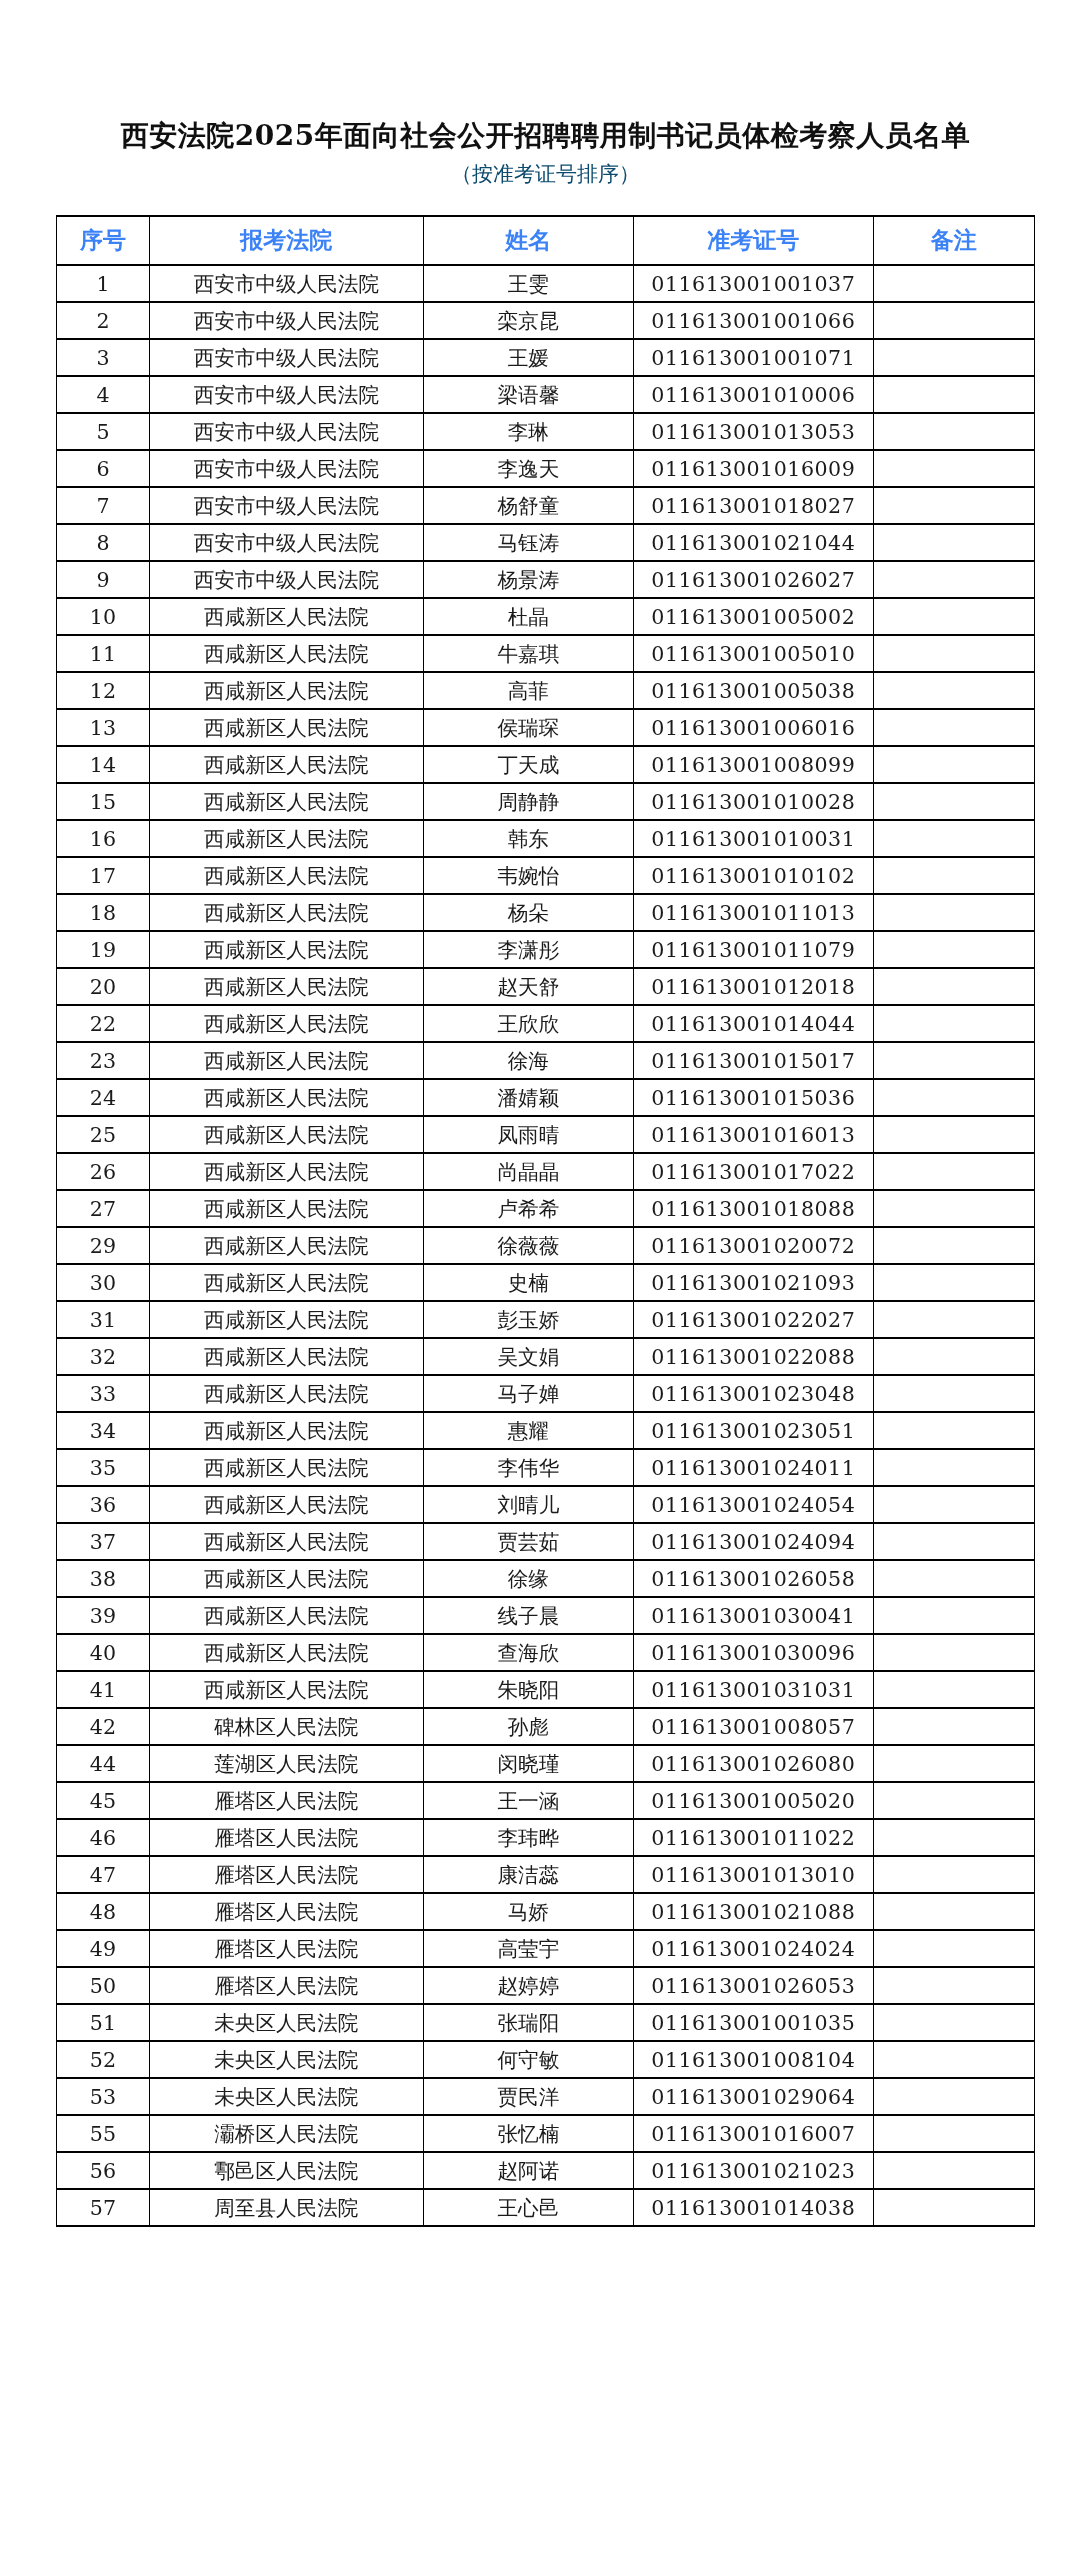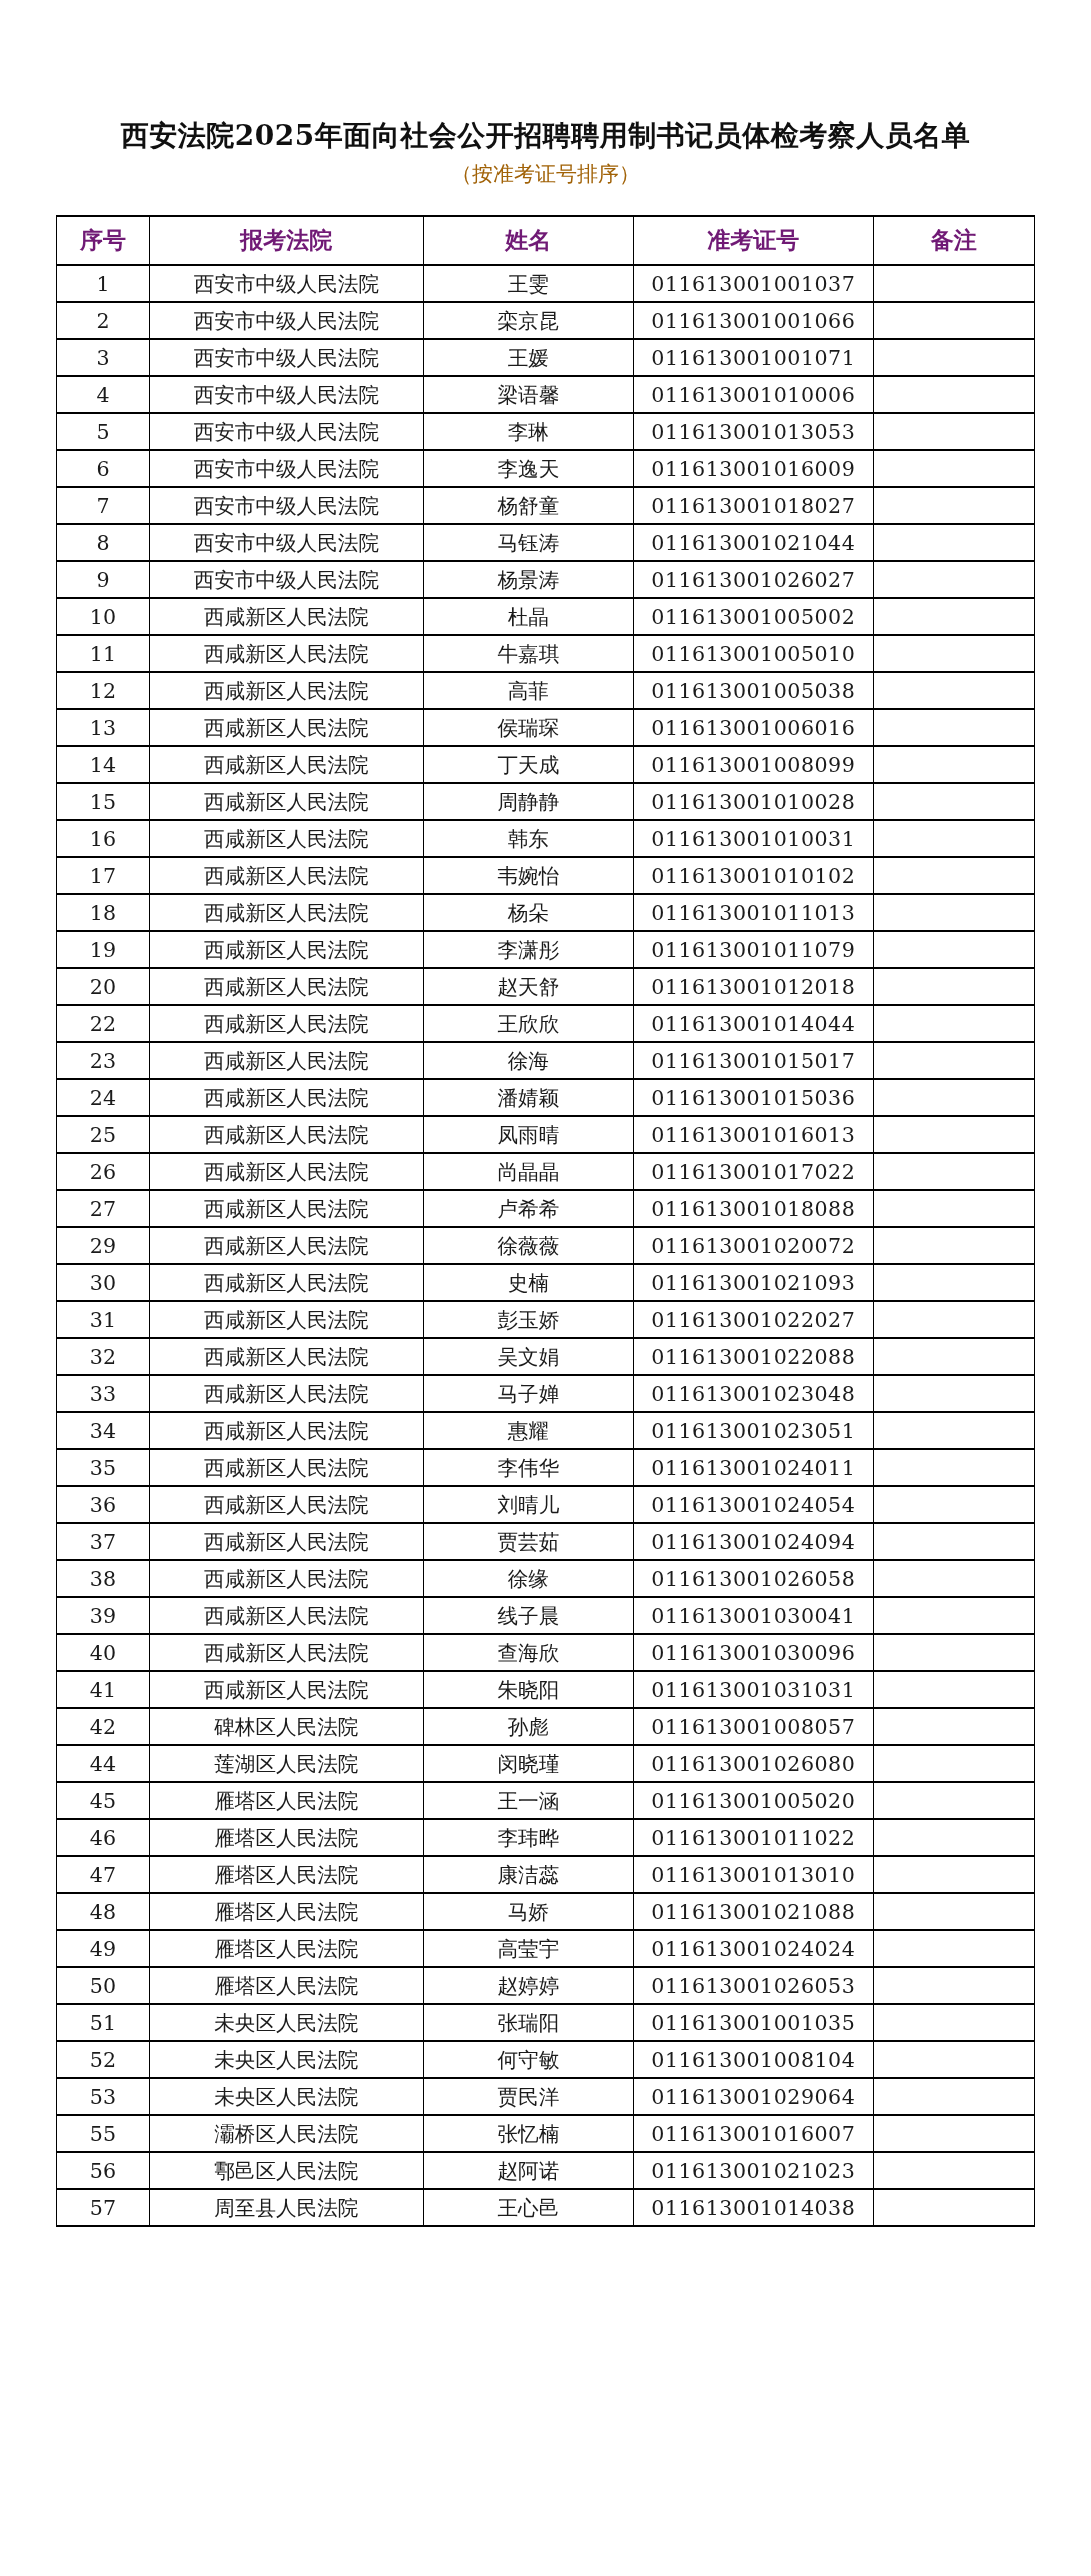--- a/index.html
+++ b/index.html
@@ -24,21 +24,21 @@
     font-weight: 700;
     letter-spacing: 0.5px;
     line-height: 1.15;
     color: #101010;
   }
   .doc-subtitle {
     margin: 8.2px 0 0 0;
     text-align: center;
     font-size: 21px;
     font-weight: 400;
-    color: #a16207;
+    color: #0c4a6e;
   }
   table.roster {
     width: 979px;
     margin: 27px auto 0 auto;
     border-collapse: collapse;
     table-layout: fixed;
     background: #ffffff;
   }
   table.roster th,
   table.roster td {
@@ -49,21 +49,21 @@
     text-align: center;
     vertical-align: middle;
     padding: 0;
     overflow: hidden;
     white-space: nowrap;
   }
   table.roster th {
     height: 47px;
     font-size: 23px;
     font-weight: 700;
-    color: #701a75;
+    color: #3b82f6;
   }
   table.roster td {
     height: 35px;
     font-size: 20.6px;
     font-weight: 400;
     color: #1b1b1b;
   }
   td.cell-ticket {
     font-size: 21px;
     letter-spacing: 0.5px;

